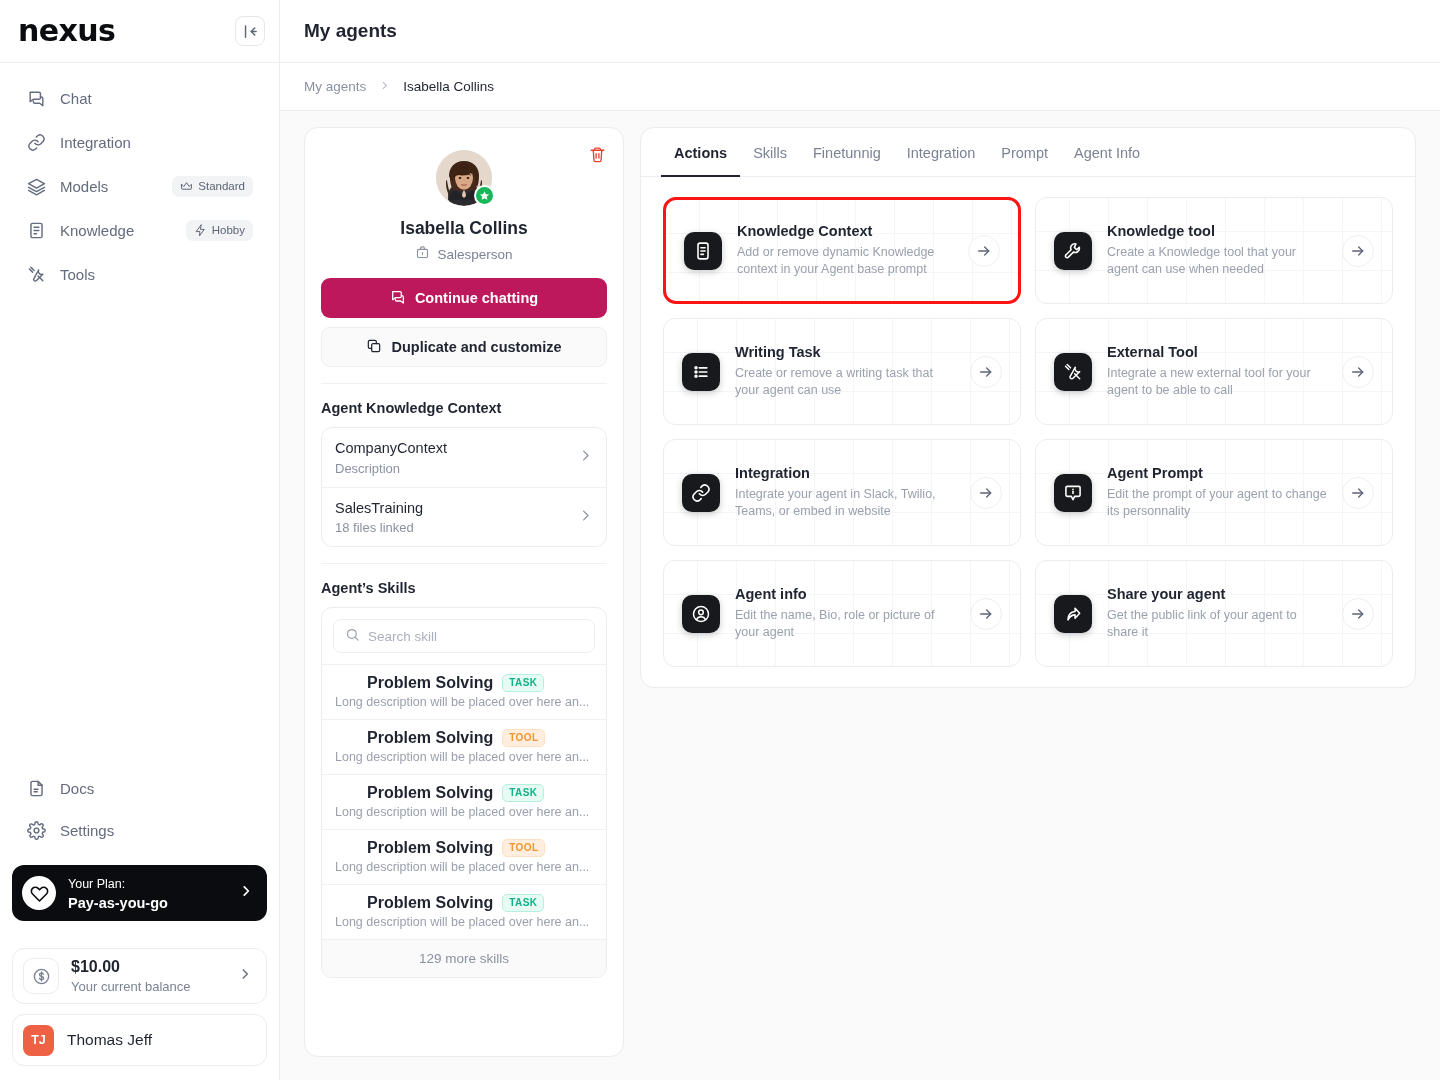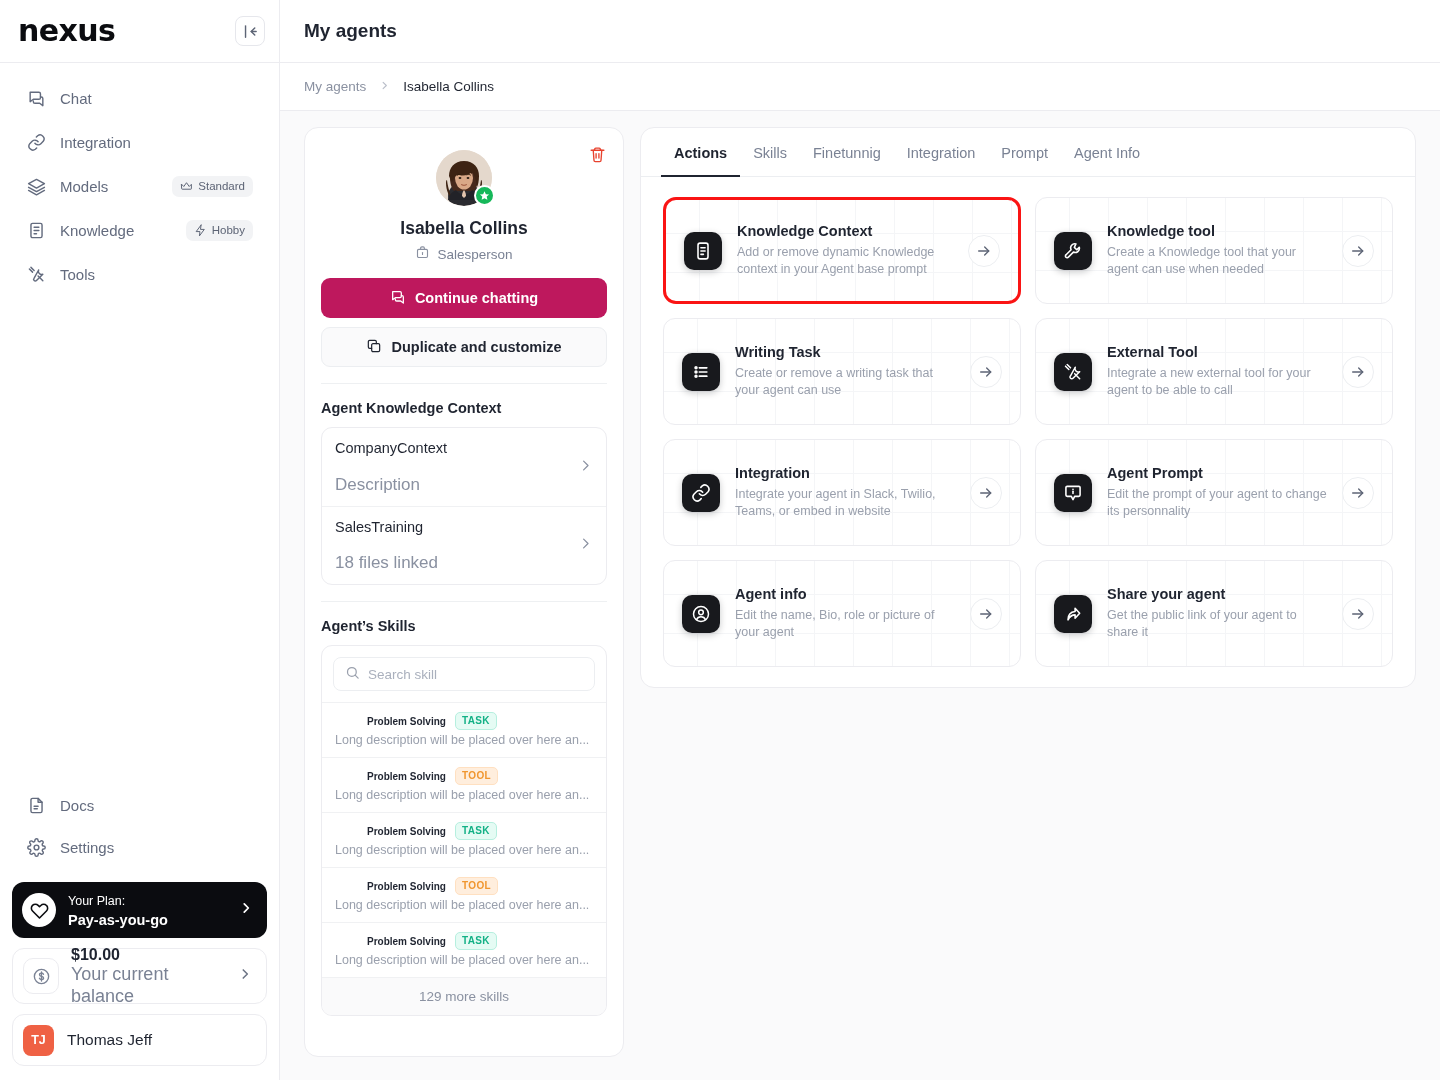--- a/index.html
+++ b/index.html
@@ -65,29 +65,29 @@
     display: flex; align-items: center; justify-content: center; flex: 0 0 34px;
   }
   .plan-text { flex: 1; line-height: 1.25; }
   .plan-text .t1 { font-size: 12.5px; font-weight: 400; color: #fff; }
   .plan-text .t2 { font-size: 14.5px; font-weight: 700; color: #fff; }
   .chev-w { color: #fff; font-size: 17px; }
 
   .balance-card {
     border: 1px solid #ececf0; border-radius: 12px;
     height: 56px; display: flex; align-items: center; gap: 12px;
-    padding: 0 14px 0 10px; margin-top: 10px; background: #fff; cursor: pointer;
+    padding: 0 14px 0 10px; margin-top: 27px; background: #fff; cursor: pointer;
   }
   .bal-ico {
     width: 36px; height: 36px; border-radius: 10px; border: 1px solid #ececf0;
     display: flex; align-items: center; justify-content: center; flex: 0 0 36px; color: #7a8294;
   }
   .bal-text { flex: 1; line-height: 1.2; }
   .bal-text .b1 { font-size: 16px; font-weight: 700; color: #1f2430; }
-  .bal-text .b2 { font-size: 18px; color: #7a8294; }
+  .bal-text .b2 { font-size: 13px; color: #7a8294; }
   .chev-g { color: #6b7384; font-size: 17px; }
 
   .user-card {
     border: 1px solid #ececf0; border-radius: 12px;
     height: 52px; display: flex; align-items: center; gap: 13px;
     padding: 0 14px 0 10px; margin-top: 10px; background: #fff; cursor: pointer;
   }
   .avatar-sq {
     width: 31px; height: 31px; border-radius: 8px; background: #ef6144; color: #fff;
     display: flex; align-items: center; justify-content: center;
@@ -154,37 +154,37 @@
   .divider { height: 1px; background: #eef0f2; margin: 16px 0 0 0; }
   .sec-title { font-size: 14.5px; font-weight: 700; color: #1f2430; margin: 16px 0 11px 0; }
 
   .kc-box { border: 1px solid #ececf0; border-radius: 11px; overflow: hidden; }
   .kc-row {
     display: flex; align-items: center; padding: 11px 13px; cursor: pointer; gap: 8px;
   }
   .kc-row + .kc-row { border-top: 1px solid #f0f1f3; }
   .kc-txt { flex: 1; min-width: 0; }
   .kc-name { font-size: 14.5px; font-weight: 500; color: #1f2430; line-height: 1.35; }
-  .kc-sub { font-size: 17px; color: #8a91a1; margin-top: 16px; }
+  .kc-sub { font-size: 13px; color: #8a91a1; margin-top: 2px; }
   .kc-chev { color: #8a91a1; font-size: 15px; }
 
   .skills-box { border: 1px solid #ececf0; border-radius: 11px; overflow: hidden; margin-top: 0; }
   .skill-search-wrap { padding: 11px 11px; }
   .skill-search {
     height: 34px; border: 1px solid #eceef1; border-radius: 8px;
     display: flex; align-items: center; gap: 8px; padding: 0 11px; background: #fff;
   }
   .skill-search input {
     border: none; outline: none; flex: 1; font-size: 13.5px; color: #1f2430;
     font-family: "Liberation Sans", sans-serif; background: transparent;
   }
   .skill-search input::placeholder { color: #aab0bd; }
   .skill-row { padding: 9px 13px 10px 13px; border-top: 1px solid #f0f1f3; cursor: pointer; }
   .skill-head { display: flex; align-items: center; gap: 9px; }
-  .skill-name { font-size: 10px; font-weight: 600; color: #1f2430; padding-left: 32px; }
+  .skill-name { font-size: 16px; font-weight: 600; color: #1f2430; padding-left: 32px; }
   .badge {
     font-size: 10px; font-weight: 700; letter-spacing: 0.4px;
     border-radius: 5px; padding: 2px 6px; line-height: 1.2;
   }
   .badge.task { background: #e5fbf4; color: #13b186; border: 1px solid #b6efdf; }
   .badge.tool { background: #ffeedd; color: #f0962f; border: 1px solid #ffe0c1; }
   .skill-desc {
     font-size: 12.5px; color: #9aa0ad; margin-top: 3px;
     white-space: nowrap; overflow: hidden; text-overflow: ellipsis;
   }

